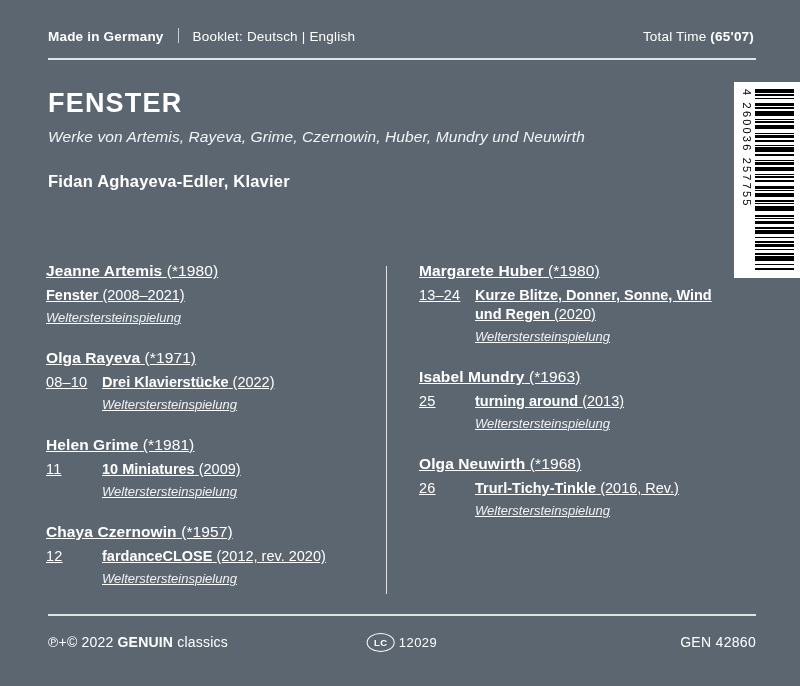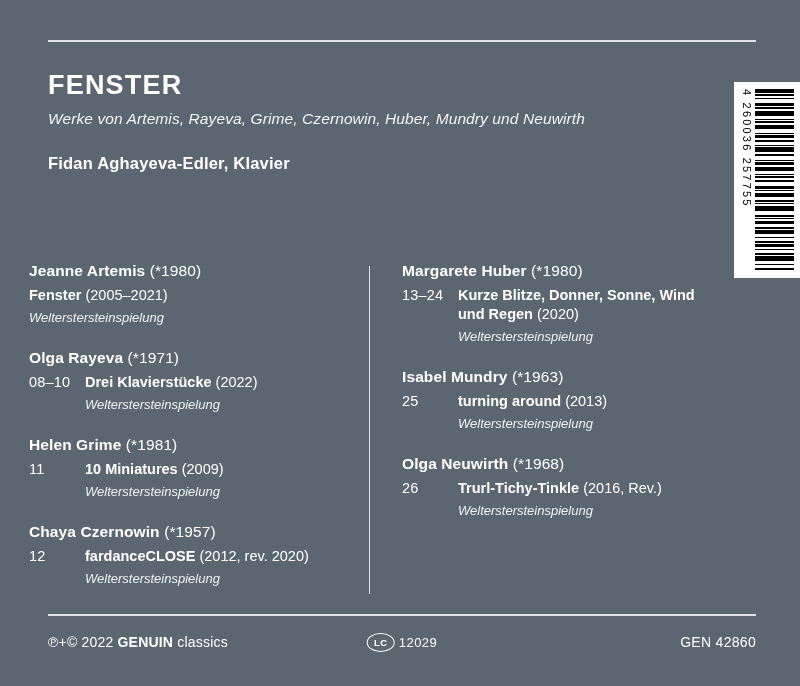--- a/index.html
+++ b/index.html
@@ -123,23 +123,24 @@
   .barcode-bars i {
     display: block;
     background: #000;
     width: 100%;
   }
 
   
   .columns {
     position: absolute;
     top: 262px;
-    left: 29px;
+    left: 46px;
     width: 708px;
     display: flex;
+    text-decoration: underline;
   }
   .col {
     width: 340px;
     box-sizing: border-box;
   }
   .col-left { padding-right: 18px; }
   .col-right { padding-left: 32px; }
   .col-divider {
     width: 1px;
     background: #dfe3e6;
@@ -223,20 +224,31 @@
     letter-spacing: 0.3px;
   }
   .lc-num { font-size: 13px; letter-spacing: 0.5px; }
   .cat-no { font-size: 14px; letter-spacing: 0.3px; }
 </style>
 </head>
 <body>
 
 <div class="page">
 
+  <div class="top-row">
+    <div class="top-left">
+      <span class="made-in">Made in Germany</span>
+      <span class="divider-v"></span>
+      <span class="booklet">Booklet: Deutsch | English</span>
+    </div>
+    <div class="total-time">
+      <span>Total Time</span>
+      <span class="tt-val">(65'07)</span>
+    </div>
+  </div>
 
   <div class="rule"></div>
 
   <div class="title-block">
     <div class="album-title">FENSTER</div>
     <div class="album-sub">Werke von Artemis, Rayeva, Grime, Czernowin, Huber, Mundry und Neuwirth</div>
     <div class="performer">Fidan Aghayeva-Edler, Klavier</div>
   </div>
 
   <div class="barcode">
@@ -283,21 +295,21 @@
         <i style="height:1px;margin-bottom:3px;"></i>
         <i style="height:2px;margin-bottom:1px;"></i>
       </div>
   </div>
 
   <div class="columns">
     <div class="col col-left" id="col-left">
         <div class="group">
           <div class="composer"><span class="name">Jeanne Artemis</span> <span class="years">(*1980)</span></div>
           <div class="work-row">
-            <span class="work"><span class="wname">Fenster</span> <span class="wyear">(2005–2021)</span><div class="wpnote">Welterstersteinspielung</div></span>
+            <span class="work"><span class="wname">Fenster</span> <span class="wyear">(2008–2021)</span><div class="wpnote">Welterstersteinspielung</div></span>
           </div>
         </div>
         <div class="group">
           <div class="composer"><span class="name">Olga Rayeva</span> <span class="years">(*1971)</span></div>
           <div class="work-row">
             <span class="trk">08–10</span>
             <span class="work"><span class="wname">Drei Klavierstücke</span> <span class="wyear">(2022)</span><div class="wpnote">Welterstersteinspielung</div></span>
           </div>
         </div>
         <div class="group">

